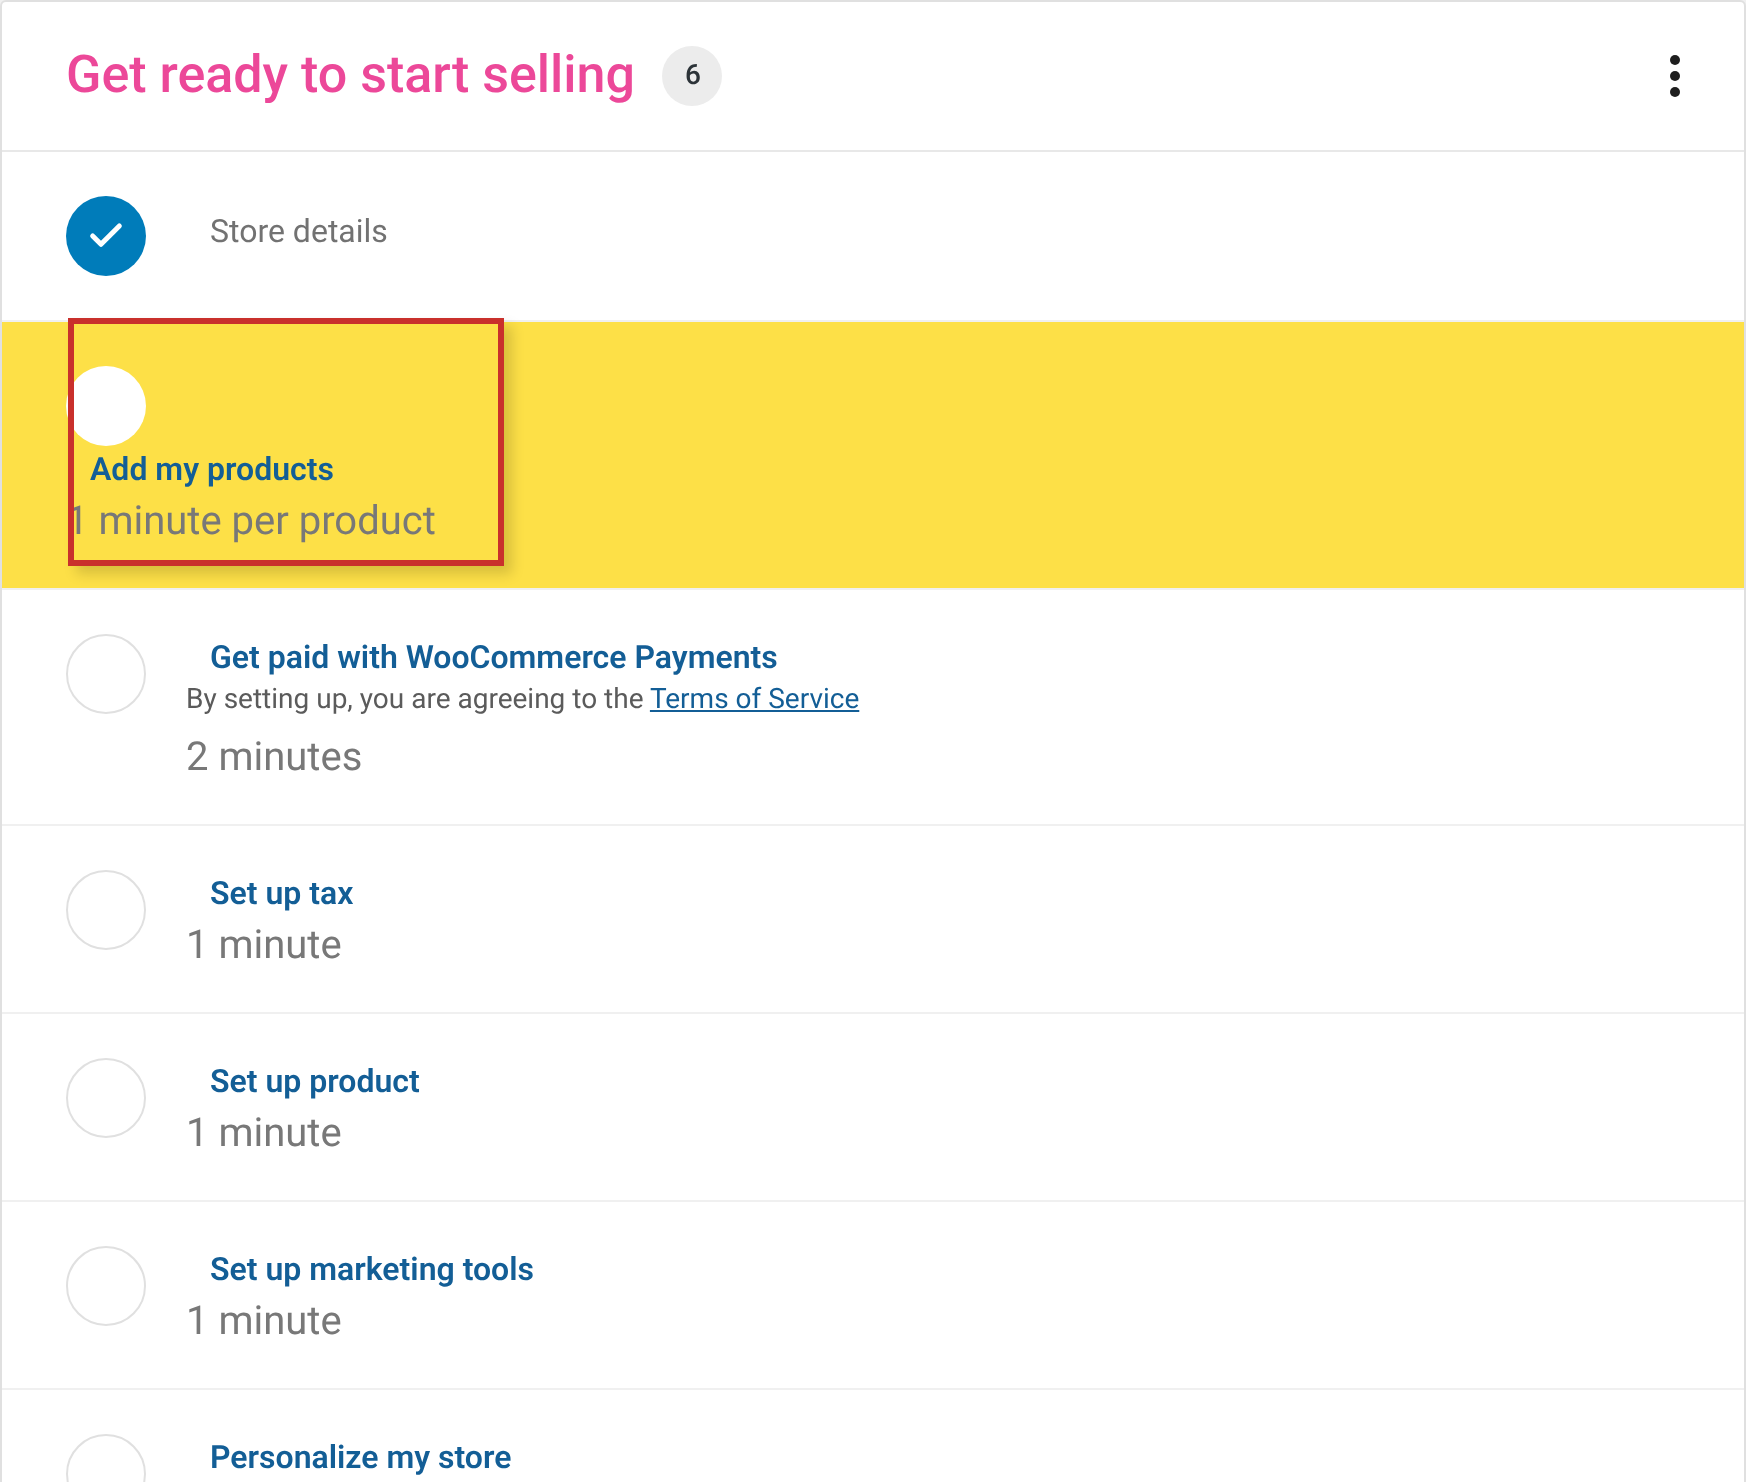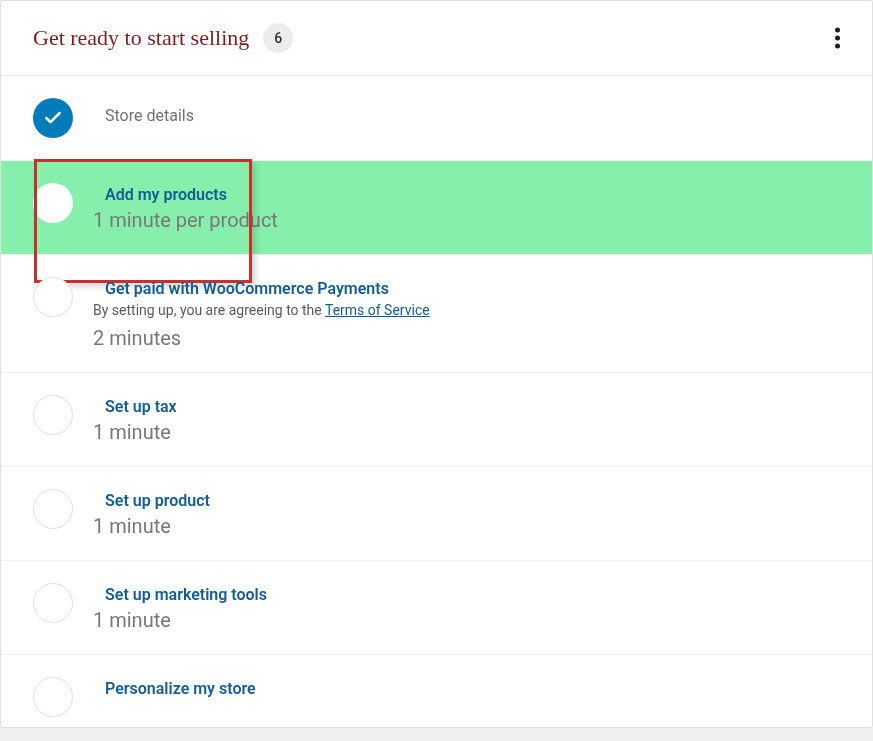--- a/index.html
+++ b/index.html
@@ -20,24 +20,23 @@
       margin: 0;
     }
     .card-header {
       display: flex;
       align-items: center;
       padding: 22px 32px;
       border-bottom: 1px solid #e8e8e8;
       position: relative;
     }
     .card-title {
-      font-size: 22px;
+      font-size: 26px;
       font-weight: 500;
-      color: #7f1d1d;
-      font-family: Liberation Serif, serif;
+      color: #ec4899;
     }
     .badge {
       display: inline-flex;
       align-items: center;
       justify-content: center;
       width: 30px;
       height: 30px;
       border-radius: 50%;
       background: #ececec;
       color: #2c3338;
@@ -76,21 +75,22 @@
       padding: 22px 32px;
       border-bottom: 1px solid #f0f0f0;
       cursor: pointer;
       position: relative;
     }
     .task-item.completed .task-title {
       color: #727272;
       font-weight: 400;
     }
     .task-item.highlighted {
-      background: #86efac;
+      background: #fde047;
+      flex-direction: column;
     }
     .highlight-box {
       position: absolute;
       border: 3px solid #c9302c;
       top: -2px;
       left: 33px;
       width: 218px;
       height: 124px;
       pointer-events: none;
       box-shadow: 4px 4px 6px rgba(0,0,0,0.15);

